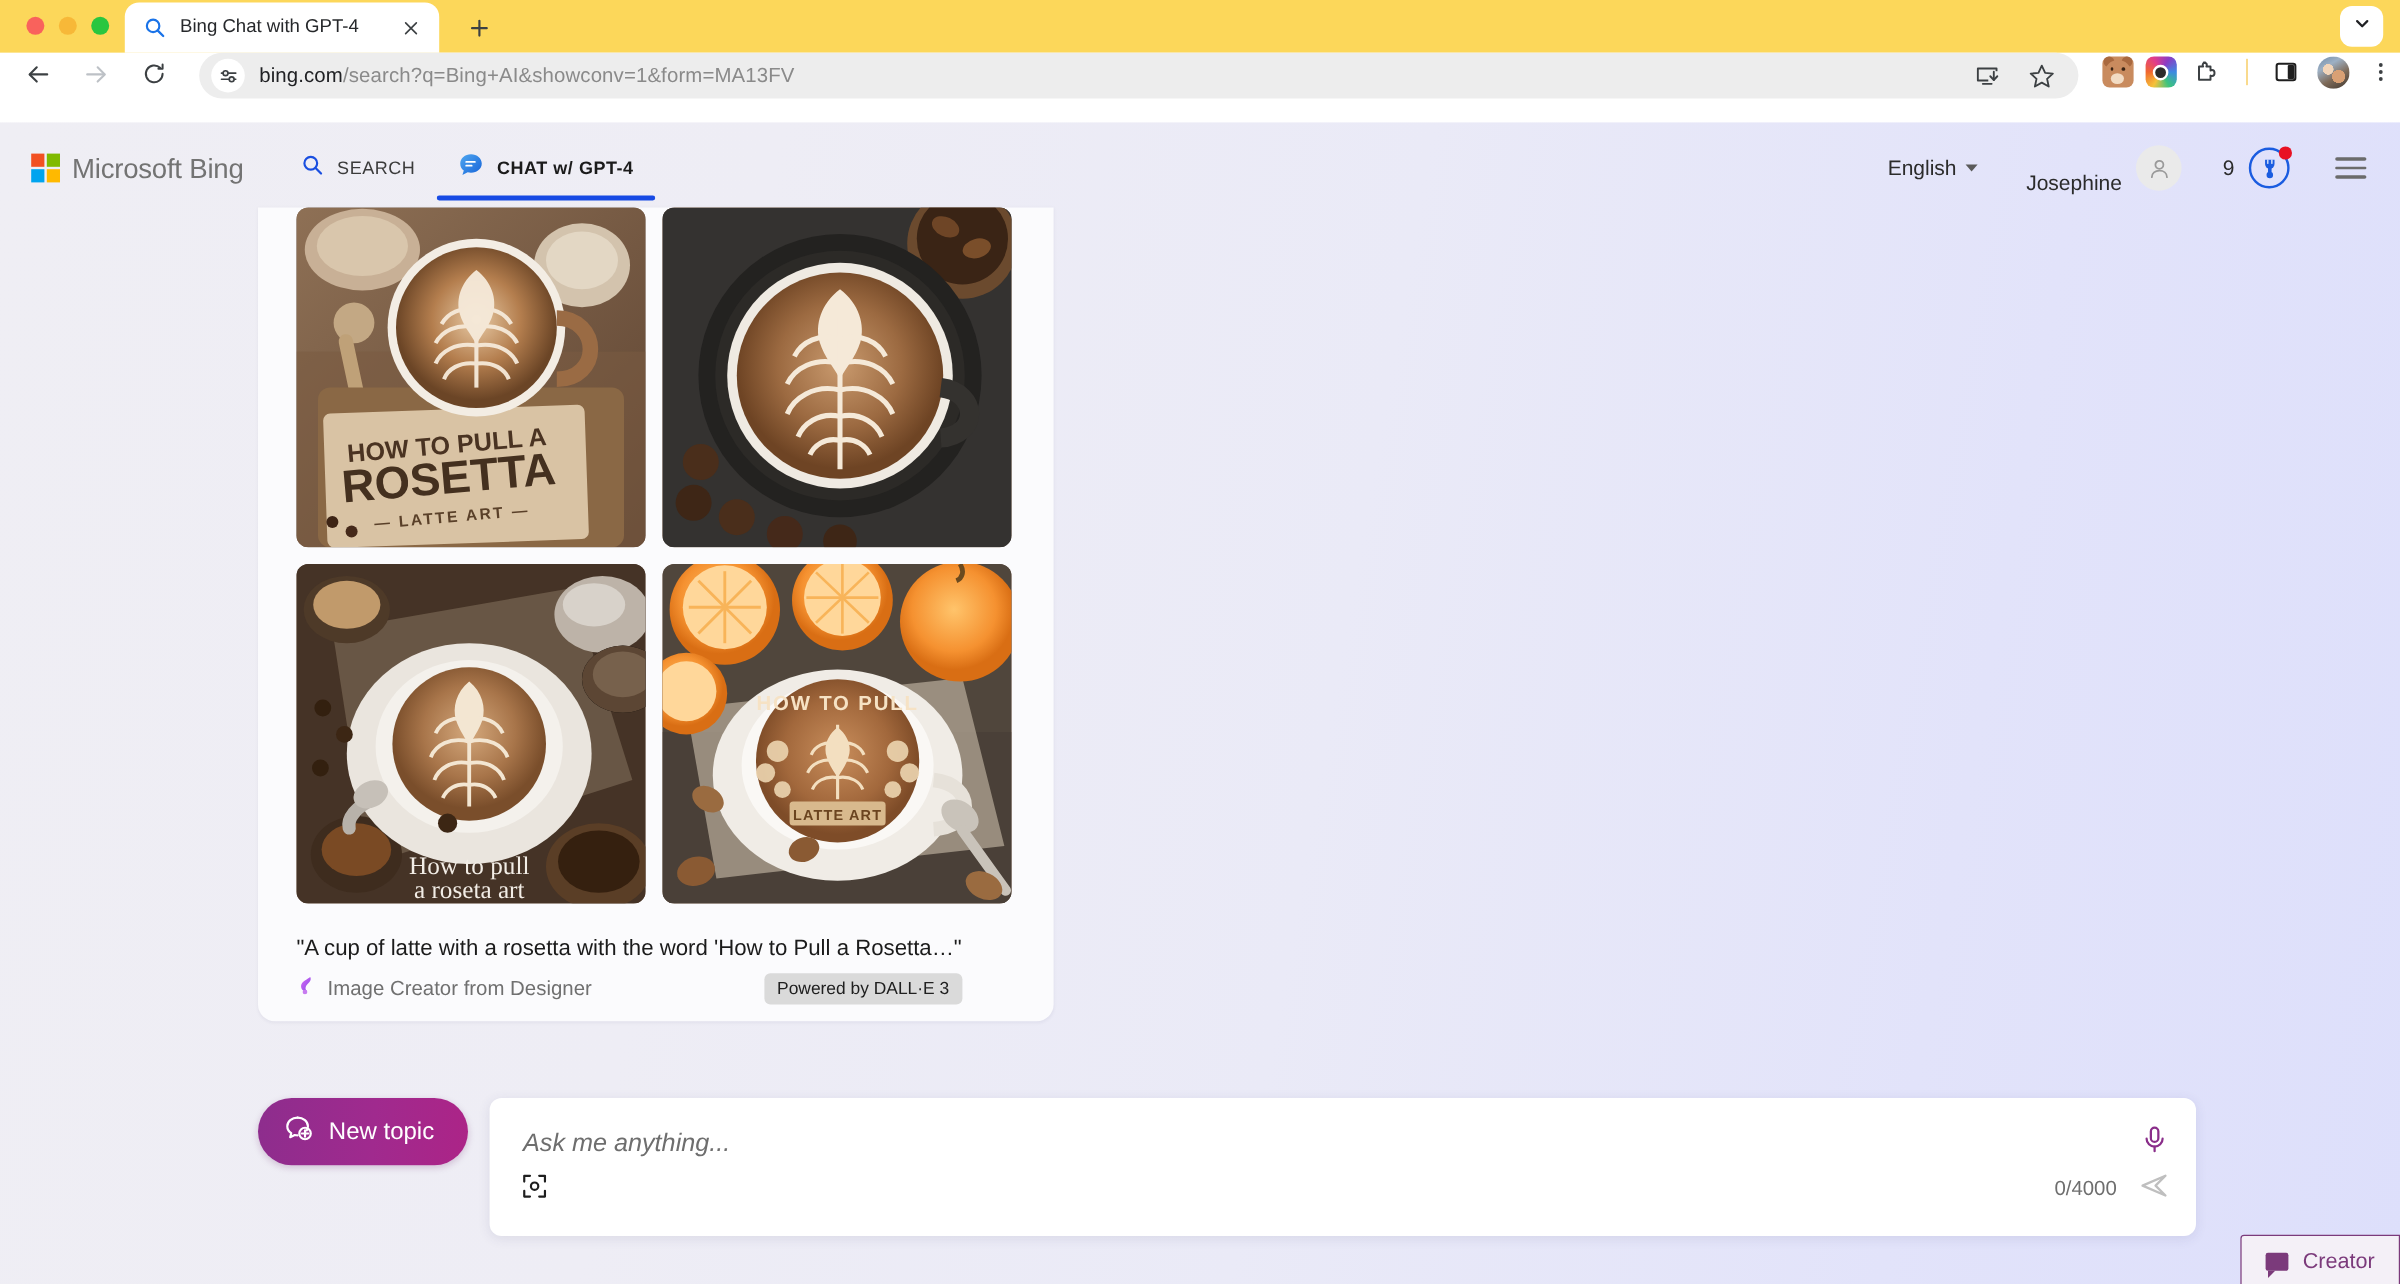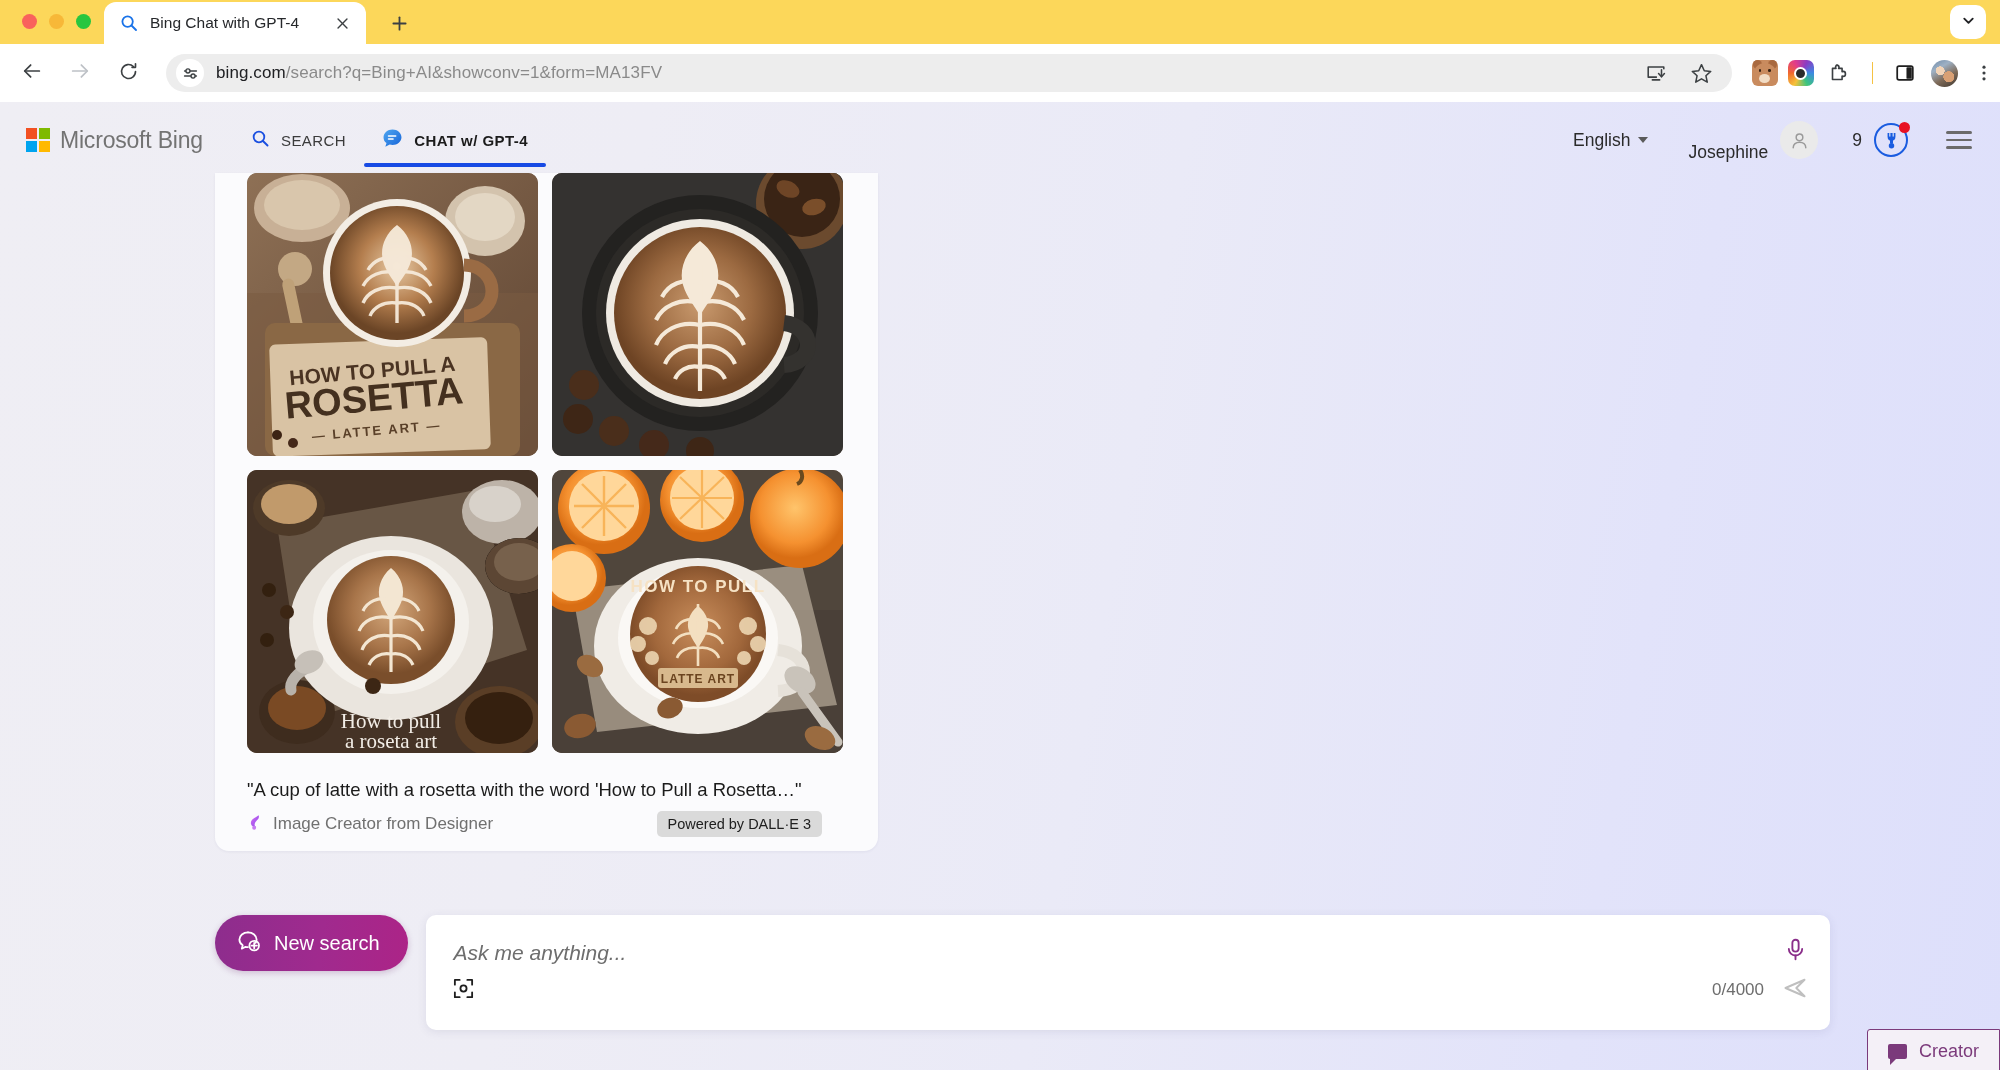--- a/index.html
+++ b/index.html
@@ -50,21 +50,21 @@
   }
   .tabstrip-right {
     position: absolute; right: 14px; top: 5px;
     width: 36px; height: 34px; background: #fff;
     border-radius: 10px;
     display: flex; align-items: center; justify-content: center;
   }
 
   .toolbar {
     height: 58px; background: #fff;
-    display: flex; align-items: center;
+    display: flex; align-items: flex-start;
     padding: 0 0 0 8px;
     position: relative;
   }
   .navbtn {
     width: 40px; height: 40px; margin: 0 4px;
     display: flex; align-items: center; justify-content: center;
     border-radius: 50%;
   }
   .omnibox {
     flex: 1; height: 38px; margin: 0 10px 0 14px;
@@ -204,21 +204,21 @@
   }
   .thumb svg { display: block; width: 100%; height: 100%; }
 
   .caption {
     font-size: 18.5px; color: #1B1B1B;
     padding: 26px 32px 0 32px;
     white-space: nowrap; overflow: hidden; text-overflow: ellipsis;
   }
   .attrib-row {
     display: flex; align-items: center;
-    padding: 10px 20px 0 32px;
+    padding: 10px 40px 0 32px;
   }
   .attrib { display: flex; align-items: center; gap: 9px; }
   .attrib .lbl { font-size: 17px; color: #707070; }
   .dalle-badge {
     margin-left: auto; margin-right: 36px;
     background: #DADADA; color: #202020;
     font-size: 14.5px;
     padding: 5px 11px; border-radius: 5px;
     white-space: nowrap;
   }
@@ -709,21 +709,21 @@
     <div class="new-topic">
       <span>
         <svg viewBox="0 0 24 24" width="24" height="24">
           <path d="M11 3.4c4.8 0 8.6 3.2 8.6 7.2 0 1.2-.3 2.3-.9 3.3" fill="none" stroke="#fff" stroke-width="1.8" stroke-linecap="round"></path>
           <path d="M11 3.4C6.2 3.4 2.4 6.6 2.4 10.6c0 2.3 1.3 4.4 3.3 5.7l-.9 3.4 3.8-1.9c.8.2 1.6.3 2.4.3" fill="none" stroke="#fff" stroke-width="1.8" stroke-linecap="round" stroke-linejoin="round"></path>
           <circle cx="17.2" cy="16.6" r="4.8" fill="none" stroke="#fff" stroke-width="1.8"></circle>
           <line x1="17.2" y1="13.9" x2="17.2" y2="19.3" stroke="#fff" stroke-width="1.8" stroke-linecap="round"></line>
           <line x1="14.5" y1="16.6" x2="19.9" y2="16.6" stroke="#fff" stroke-width="1.8" stroke-linecap="round"></line>
         </svg>
       </span>
-      <span>New search</span>
+      <span>New topic</span>
     </div>
 
     <div class="composer">
       <div class="composer-input">Ask me anything...</div>
       <span class="mic-btn">
         <svg viewBox="0 0 24 24" width="25" height="25">
           <rect x="9" y="2.6" width="6" height="11.4" rx="3" fill="none" stroke="#8A2E8A" stroke-width="1.8"></rect>
           <path d="M5.6 11.4c0 3.6 2.9 6.3 6.4 6.3s6.4-2.7 6.4-6.3" fill="none" stroke="#8A2E8A" stroke-width="1.8" stroke-linecap="round"></path>
           <line x1="12" y1="17.7" x2="12" y2="21.4" stroke="#8A2E8A" stroke-width="1.8" stroke-linecap="round"></line>
         </svg>

